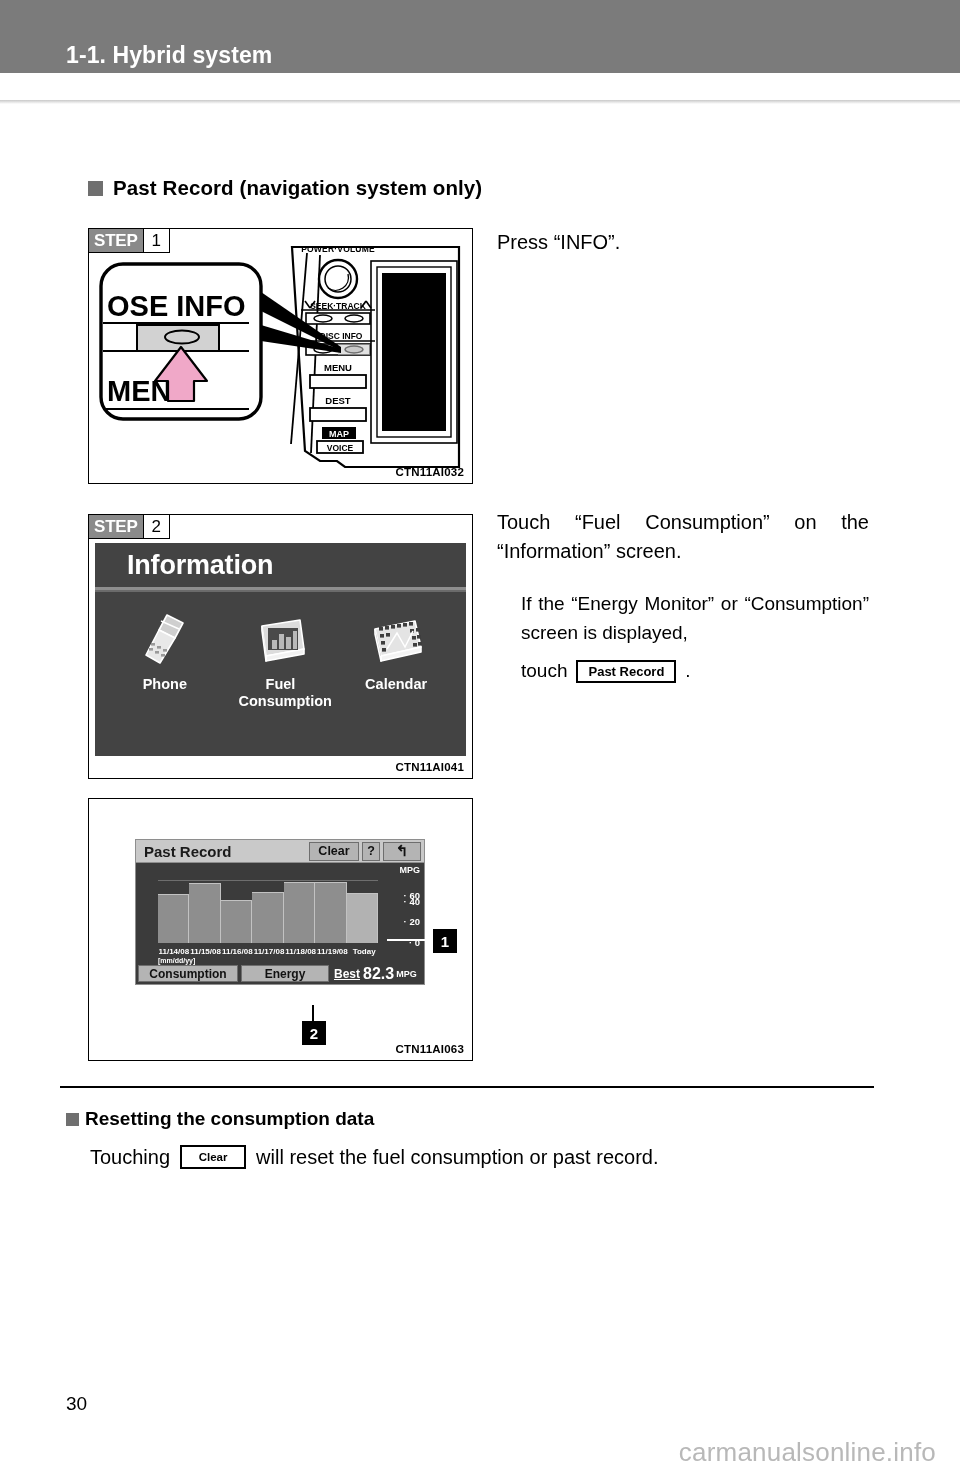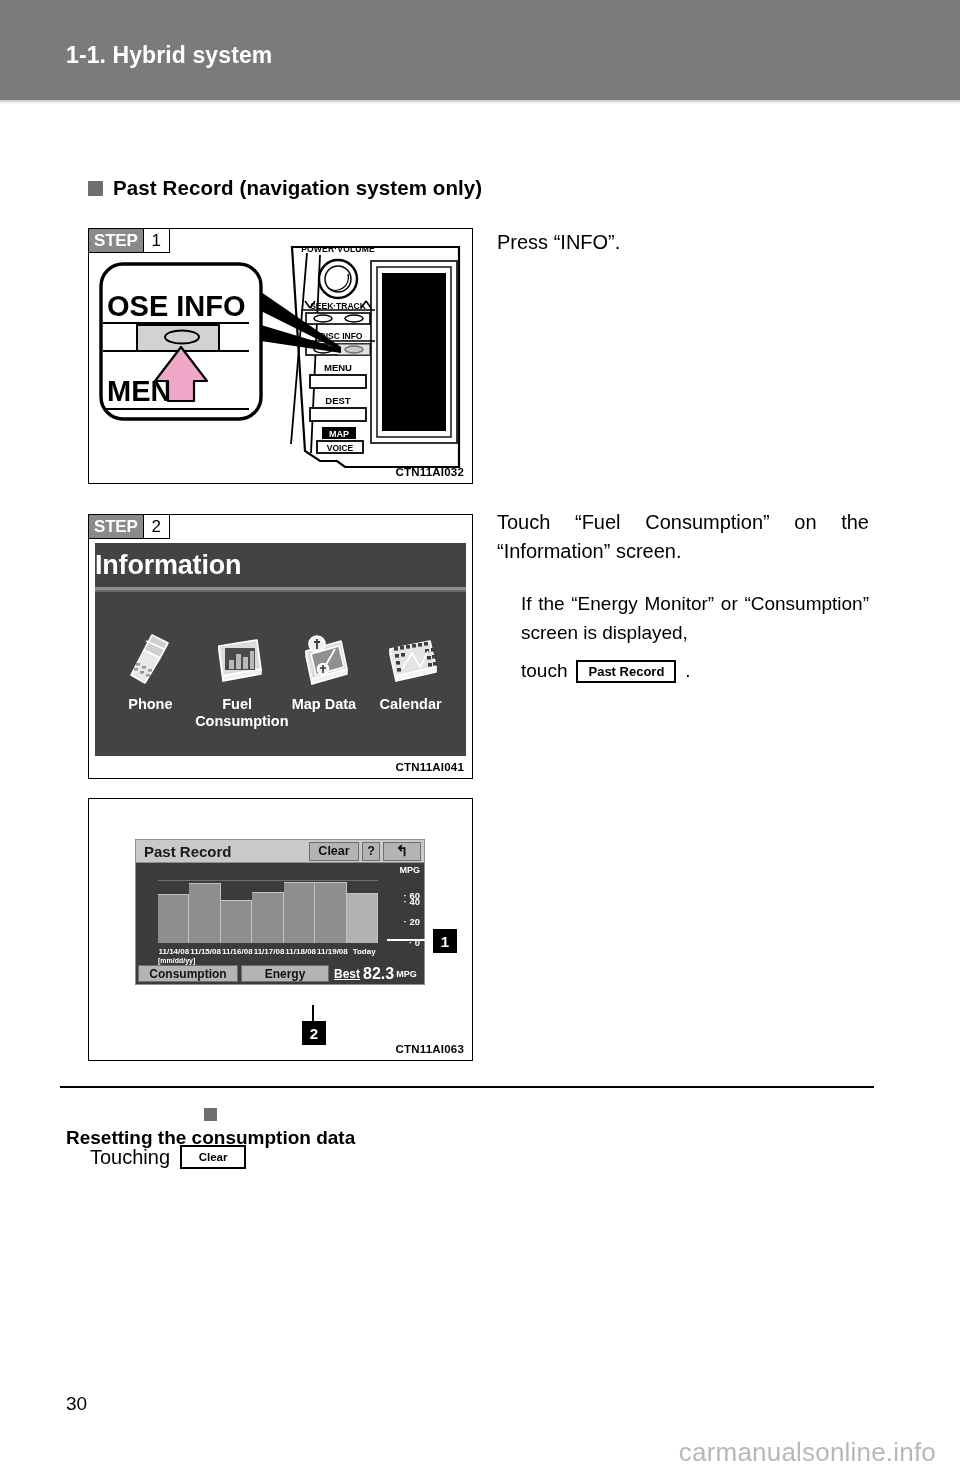--- a/index.html
+++ b/index.html
@@ -7,21 +7,21 @@
     width:960px; height:1484px;
     background:#ffffff;
     font-family:"Liberation Sans", sans-serif;
     position:relative;
     overflow:hidden;
     -webkit-font-smoothing:antialiased;
   }
 
   
   .page-header{
-    position:absolute; left:0; top:0; width:960px; height:100px;
+    position:absolute; left:0; top:0; width:960px; height:73px;
     background:#7b7b7b;
     text-decoration:underline;
   }
   .page-header .chapter{
     position:absolute; left:66px; top:55px;
     transform:translateY(-50%);
     color:#ffffff; font-size:23px; font-weight:bold;
     letter-spacing:.1px;
   }
   .header-shadow{
@@ -76,28 +76,28 @@
   #fig1{ left:88px; top:228px; width:385px; height:256px; }
 
   
   #fig2{ left:88px; top:514px; width:385px; height:265px; }
   .nav-screen{
     position:absolute; left:6px; top:28px; right:6px; bottom:22px;
     background:#434343;
   }
   .nav-title{
     height:44px; display:flex; align-items:center;
-    padding-left:0; color:#fff; font-size:27px; font-weight:bold;
+    padding-left:32px; color:#fff; font-size:27px; font-weight:bold;
     letter-spacing:-.2px;
   }
   .nav-rule{ height:3px; background:#8e8e8e; }
   .nav-rule2{ height:2px; background:#6b6b6b; }
   .nav-icons{
     display:flex; align-items:flex-start; justify-content:space-around;
-    padding:38px 12px 0 12px;
+    padding:18px 12px 0 12px;
   }
   .nav-item{ width:84px; text-align:center; }
   .nav-item .glyph{ height:62px; display:flex; align-items:center; justify-content:center; }
   .nav-item .lbl{
     color:#fff; font-size:14.5px; font-weight:bold; line-height:1.15; margin-top:4px;
   }
 
   
   #fig3{ left:88px; top:798px; width:385px; height:263px; }
   .pr-wrap{ position:absolute; left:46px; top:40px; width:290px; }
@@ -217,21 +217,21 @@
     justify-content:center; margin-top:6px; margin-right:6px; flex:0 0 auto;
   }
   .num-text{ font-size:20px; line-height:1.45; text-align:justify; flex:1; }
 
   
   .hr-main{
     position:absolute; left:60px; top:1086px; width:814px; height:2px; background:#000;
   }
   .sub-heading{
     position:absolute; left:66px; top:1108px;
-    display:flex; align-items:center; gap:6px;flex-direction:column;
+    display:flex; align-items:center; gap:6px;
   }
   .sub-heading .txt{ font-size:19px; font-weight:bold; color:#000; }
   .sub-body{
     position:absolute; left:90px; top:1145px; width:790px;
     display:flex; align-items:center; gap:10px;
     font-size:20px; color:#000;
   }
 
   
   .page-number{
@@ -384,38 +384,20 @@
               <rect x="41" y="15" width="4" height="18"></rect>
             </g>
           </svg>
         </div>
         <div class="lbl">
           <div>Fuel</div>
           <div>Consumption</div>
         </div>
       </div>
 
-      <div class="nav-item">
-        <div class="glyph">
-          <svg width="54" height="52" viewBox="0 0 54 52">
-            <g stroke="#fff" stroke-width="1.6" fill="none" stroke-linejoin="round">
-              <path d="M9,16 L44,6 L50,34 L15,44 Z" fill="#dcdcdc"></path>
-              <path d="M15,44 L50,34 L50,39 L15,49 Z" fill="#f2f2f2"></path>
-              <path d="M9,16 L9,21 L15,49 L15,44" fill="#bdbdbd"></path>
-              <path d="M14,19 L42,11 L47,32 L19,40 Z" fill="#8f8f8f"></path>
-            </g>
-            <path d="M38,14 L30,28 L26,34" stroke="#fff" stroke-width="1.8" fill="none"></path>
-            <circle cx="20" cy="9" r="8" fill="#efefef" stroke="#fff" stroke-width="1.6"></circle>
-            <path d="M20,4 L20,14 M17,7 L23,7" stroke="#3a3a3a" stroke-width="1.8"></path>
-            <circle cx="26" cy="34" r="5.5" fill="#efefef" stroke="#fff" stroke-width="1.6"></circle>
-            <path d="M26,30 L26,38 M23,33 L29,33" stroke="#3a3a3a" stroke-width="1.6"></path>
-          </svg>
-        </div>
-        <div class="lbl">Map Data</div>
-      </div>
 
       <div class="nav-item">
         <div class="glyph">
           <svg width="58" height="48" viewBox="0 0 58 48">
             <g stroke="#fff" stroke-width="1.6" fill="none" stroke-linejoin="round">
               <path d="M8,12 L48,4 L54,30 L14,39 Z" fill="#e4e4e4"></path>
               <path d="M14,39 L54,30 L54,35 L14,44 Z" fill="#f4f4f4"></path>
               <path d="M8,12 L8,17 L14,44 L14,39" fill="#bdbdbd"></path>
             </g>
             <g fill="#3e3e3e">
@@ -534,16 +516,17 @@
 <div class="hr-main"></div>
 
 <div class="sub-heading">
   <span class="sq-bullet sm"></span>
   <span class="txt">Resetting the consumption data</span>
 </div>
 
 <div class="sub-body">
   <span>Touching</span>
   <span class="ui-key clear">Clear</span>
+  <span>will reset the fuel consumption or past record.</span>
 </div>
 
 <div class="page-number">30</div>
 <div class="watermark">carmanualsonline.info</div>
 
 </body></html>

